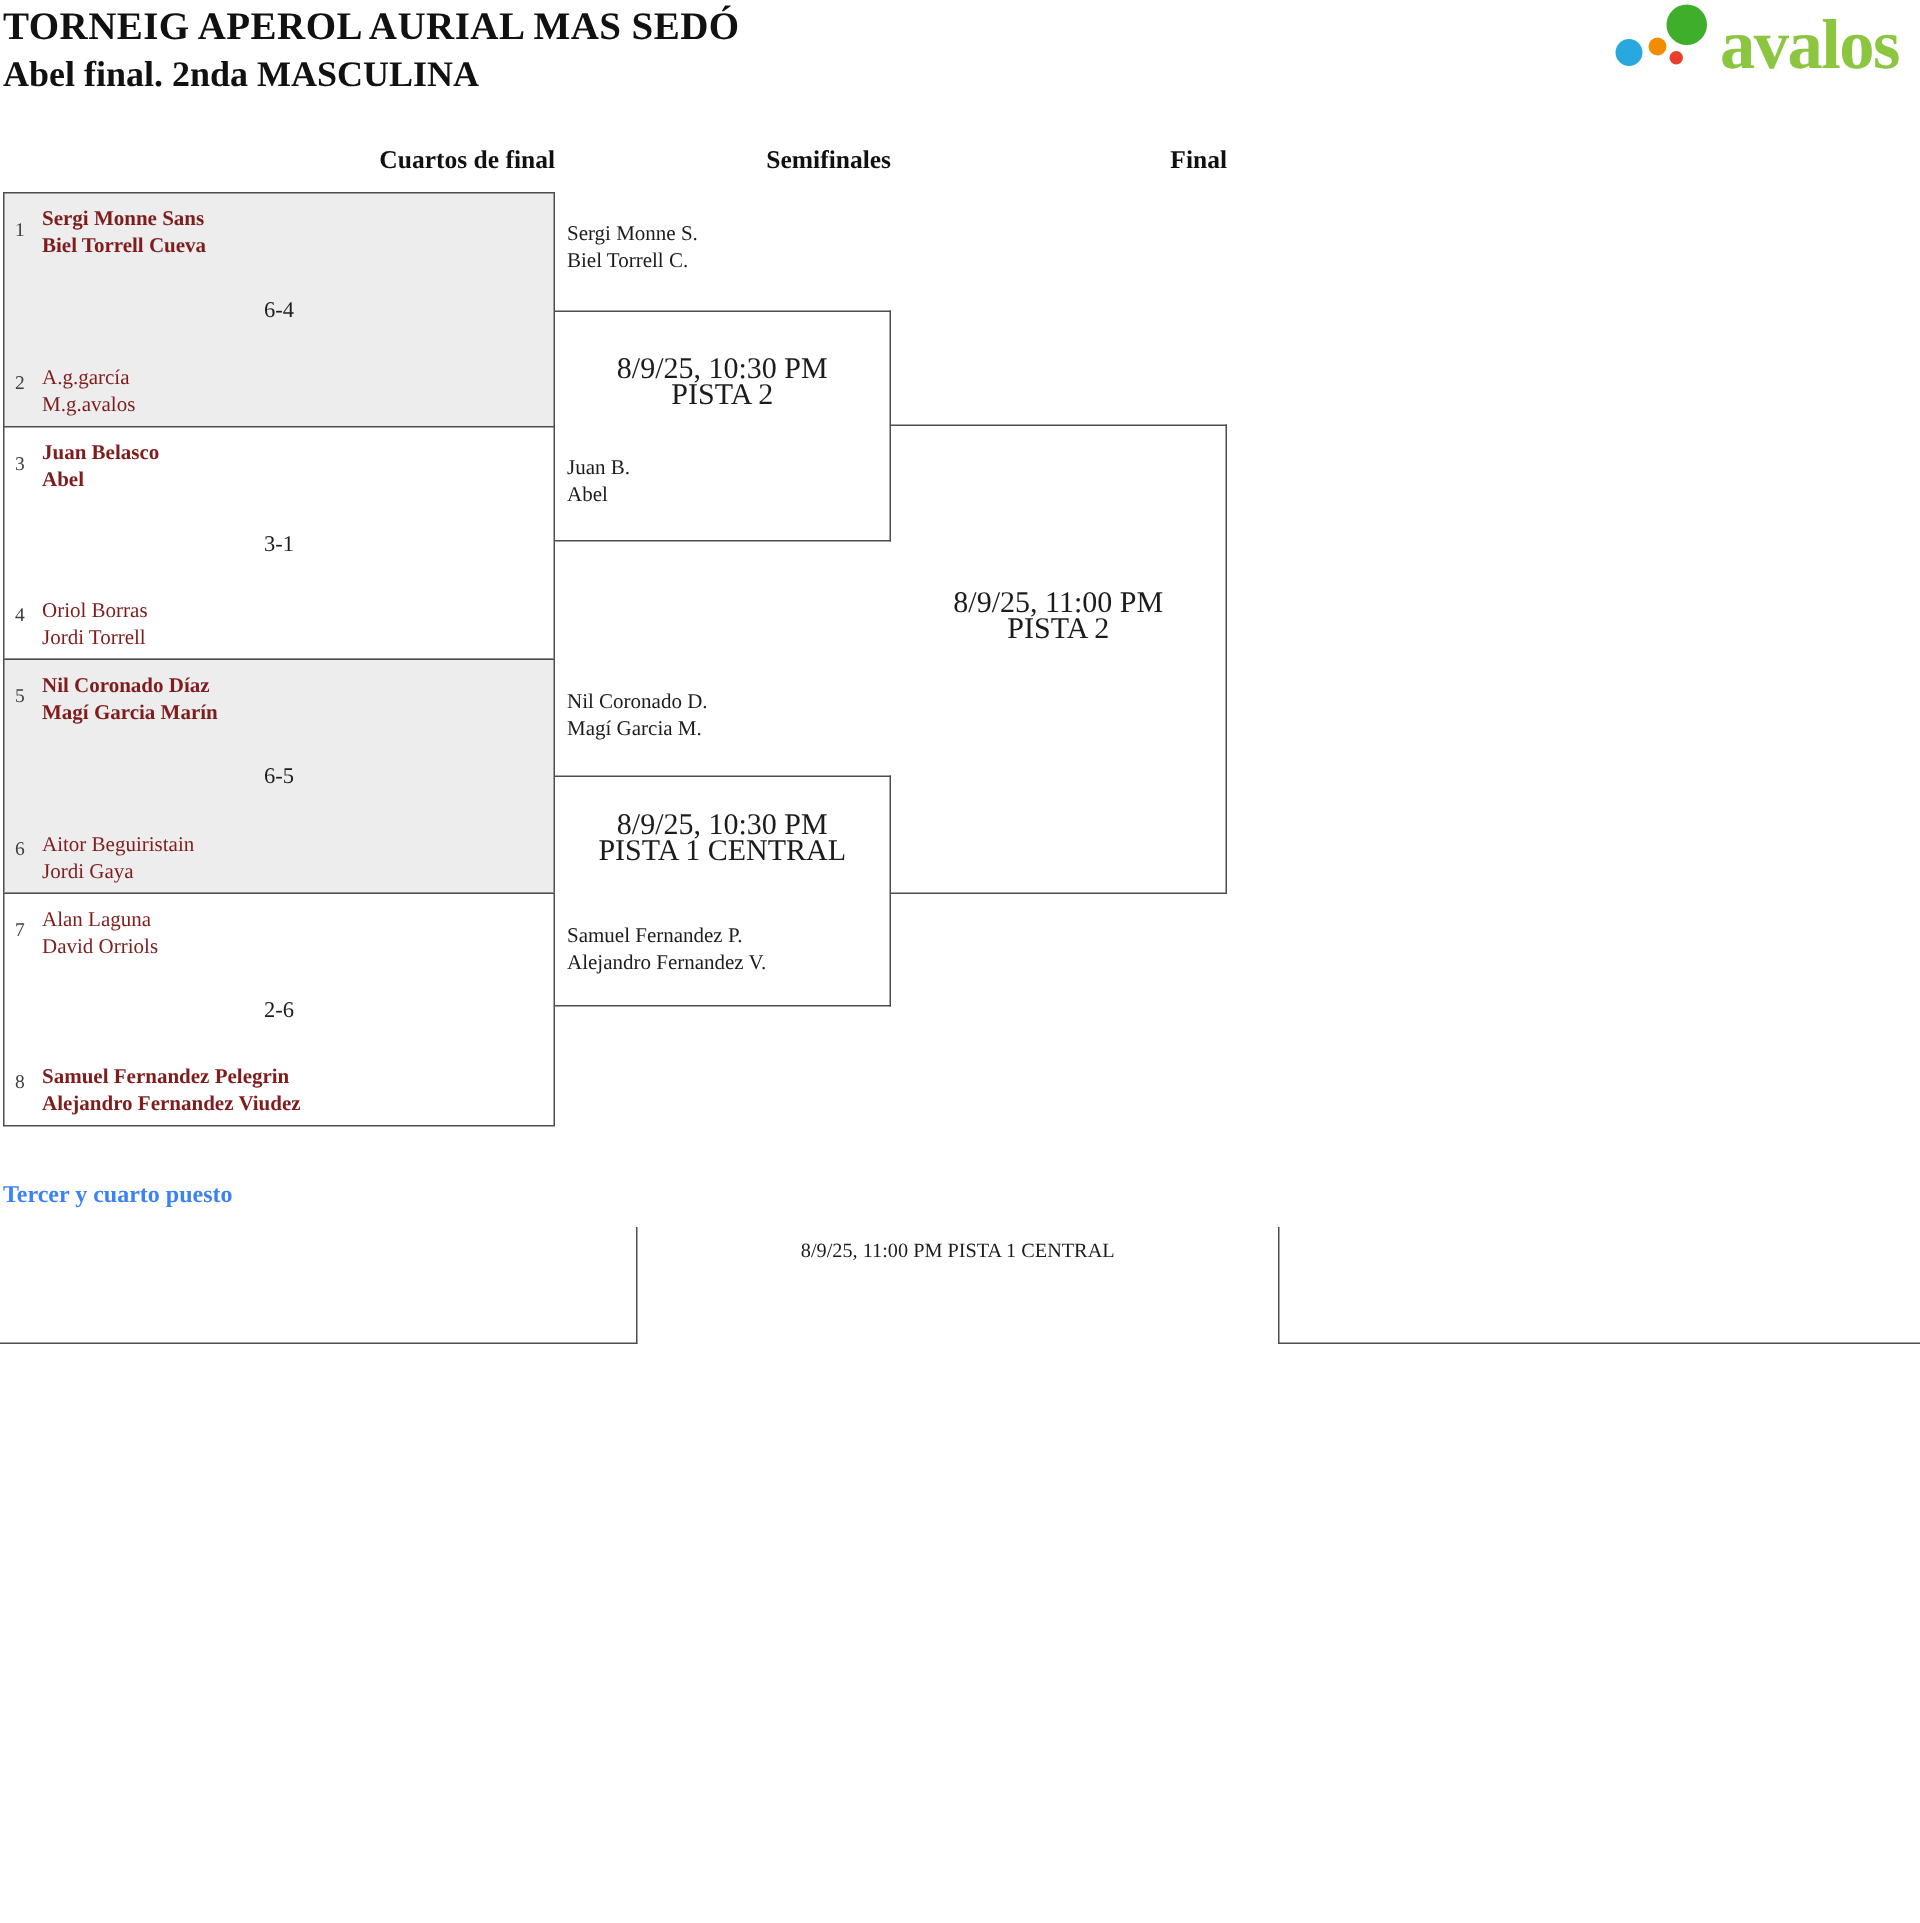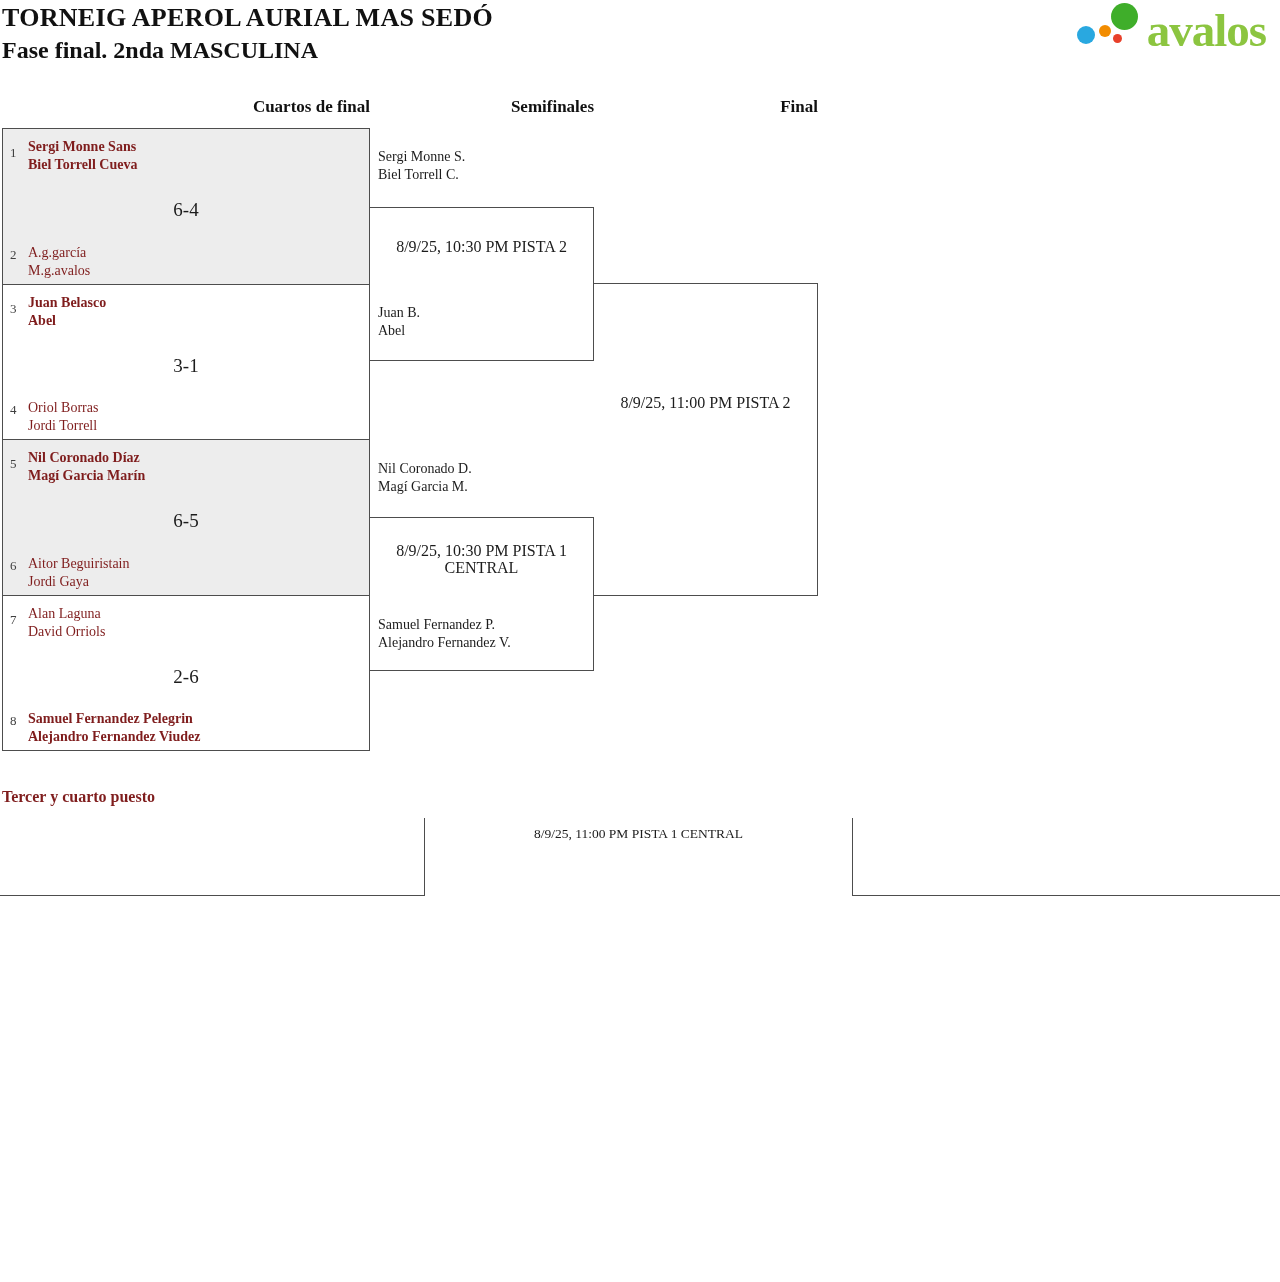--- a/index.html
+++ b/index.html
@@ -34,42 +34,42 @@
   .qf-block.shaded { background: #ededed; }
   .qf-1 { height: 157px; } .qf-2 { height: 156px; } .qf-3 { height: 157px; } .qf-4 { height: 156px; }
 
   .seed { position: absolute; left: 7px; font-size: 13px; color: #3f3f3f; }
   .seed-top { top: 16px; }
   .seed-bottom { bottom: 21px; }
   .team { position: absolute; left: 25px; font-size: 14px; line-height: 18px; color: #7f1d1d; }
   .team-top { top: 9px; }
   .team-bottom { bottom: 4px; }
   .team.winner { font-weight: 700; }
-  .score { position: absolute; left: 0; right: 0; top: 70px; text-align: center; font-size: 19px; color: #1c1c1c; }
+  .score { position: absolute; left: 0; right: 0; top: 70px; text-align: center; font-size: 15px; color: #1c1c1c; }
 
   .sf-team { position: absolute; left: 378px; font-size: 14px; line-height: 18px; color: #1c1c1c; }
   .sf-box { position: absolute; left: 370px; width: 224px; height: 154px; border: 1px solid #4d4d4d; border-left: none; box-sizing: border-box; }
   .sf-box-1 { top: 207px; }
   .sf-box-2 { top: 517px; }
-  .match-info { position: absolute; left: 0; right: 0; text-align: center; font-size: 16px; line-height: 17px; color: #1c1c1c; padding: 0 18px; box-sizing: border-box; }
+  .match-info { position: absolute; left: 0; right: 0; text-align: center; font-size: 20px; line-height: 17px; color: #1c1c1c; padding: 0 18px; box-sizing: border-box; }
 
   .final-box { position: absolute; left: 594px; top: 283px; width: 224px; height: 313px; border: 1px solid #4d4d4d; border-left: none; box-sizing: border-box; }
 
-  .tp-heading { position: absolute; left: 2px; top: 788px; font-size: 16px; font-weight: 700; color: #7f1d1d; }
+  .tp-heading { position: absolute; left: 2px; top: 788px; font-size: 16px; font-weight: 700; color: #3b82f6; }
   .tp-left  { position: absolute; left: 0;     top: 818px; width: 425px; height: 78px; border-right: 1px solid #4d4d4d; border-bottom: 1px solid #4d4d4d; box-sizing: border-box; }
   .tp-right { position: absolute; left: 852px; top: 818px; width: 428px; height: 78px; border-left: 1px solid #4d4d4d; border-bottom: 1px solid #4d4d4d; box-sizing: border-box; }
   .tp-info  { position: absolute; left: 425px; top: 826px; width: 427px; text-align: center; font-size: 13.5px; color: #1c1c1c; }
 </style>
 </head>
 <body>
 
 <div class="page">
 
   <div class="page-title">TORNEIG APEROL AURIAL MAS SEDÓ</div>
-  <div class="page-subtitle">Fase final. 2nda MASCULINA</div>
+  <div class="page-subtitle">Abel final. 2nda MASCULINA</div>
 
   <div class="logo">
     <div class="logo-dots">
       <span class="dot dot-green" style="background: rgb(63, 174, 42);"></span>
       <span class="dot dot-blue" style="background: rgb(41, 168, 224);"></span>
       <span class="dot dot-orange" style="background: rgb(242, 140, 0);"></span>
       <span class="dot dot-red" style="background: rgb(232, 64, 42);"></span>
     </div>
     <div class="logo-text" style="color: rgb(140, 197, 64);">avalos</div>
   </div>

